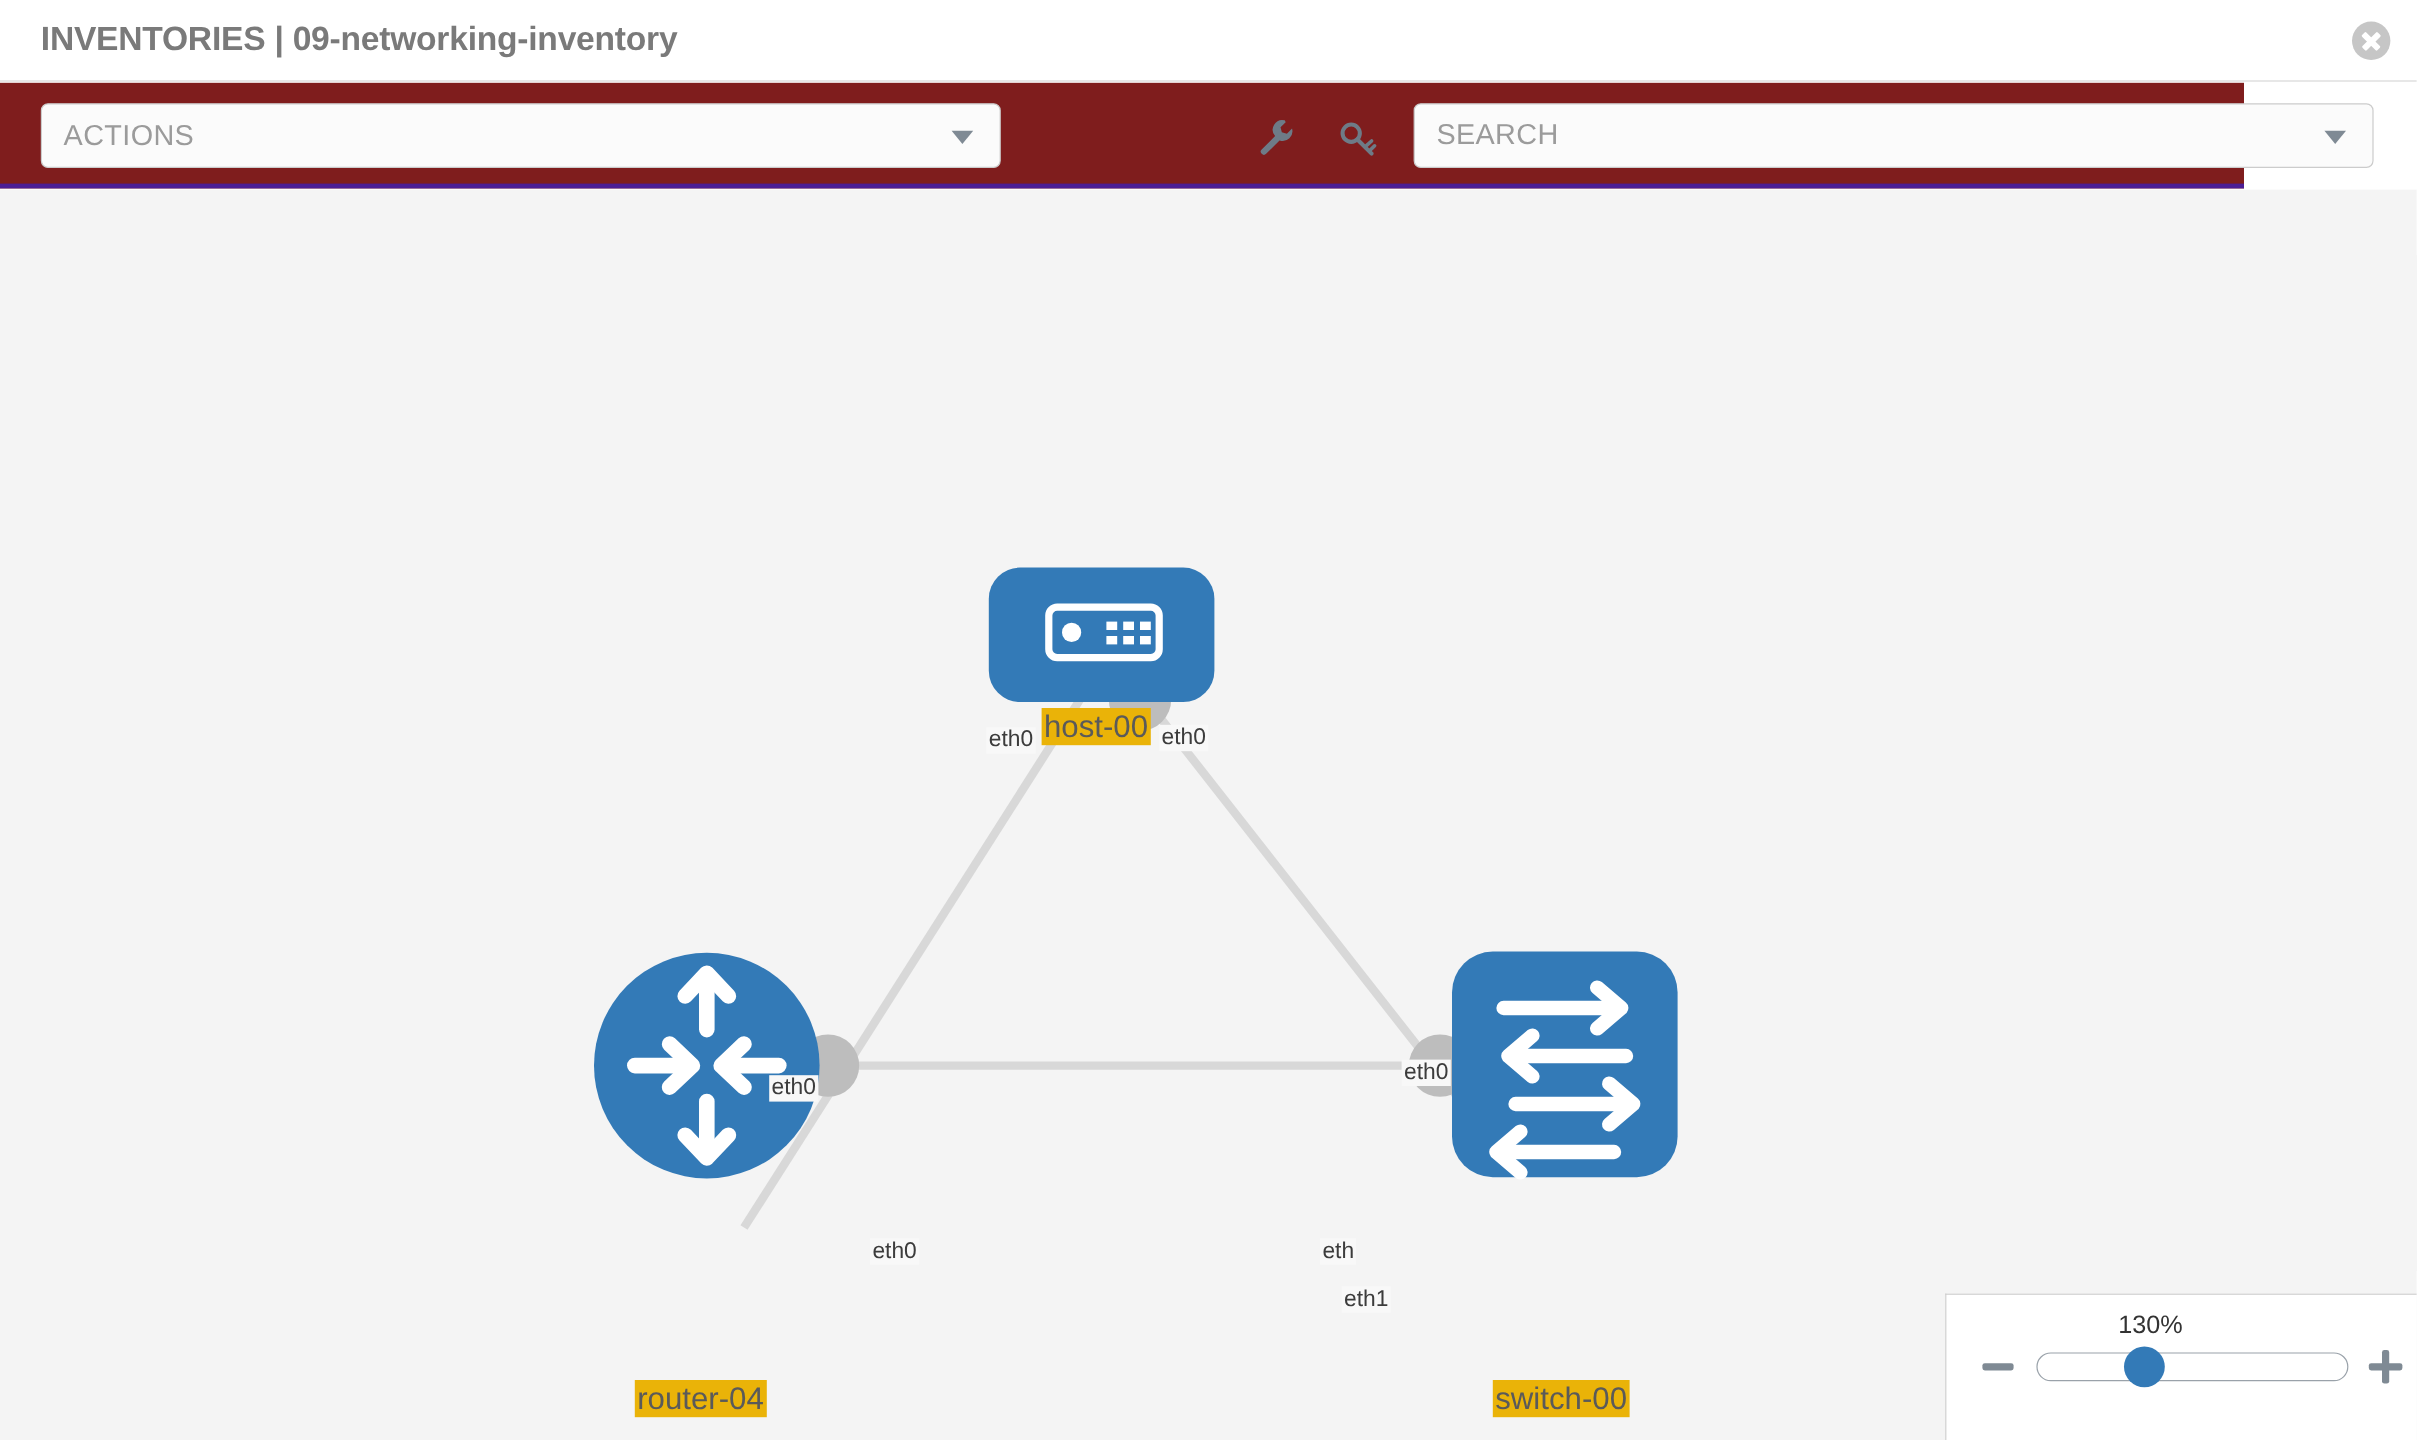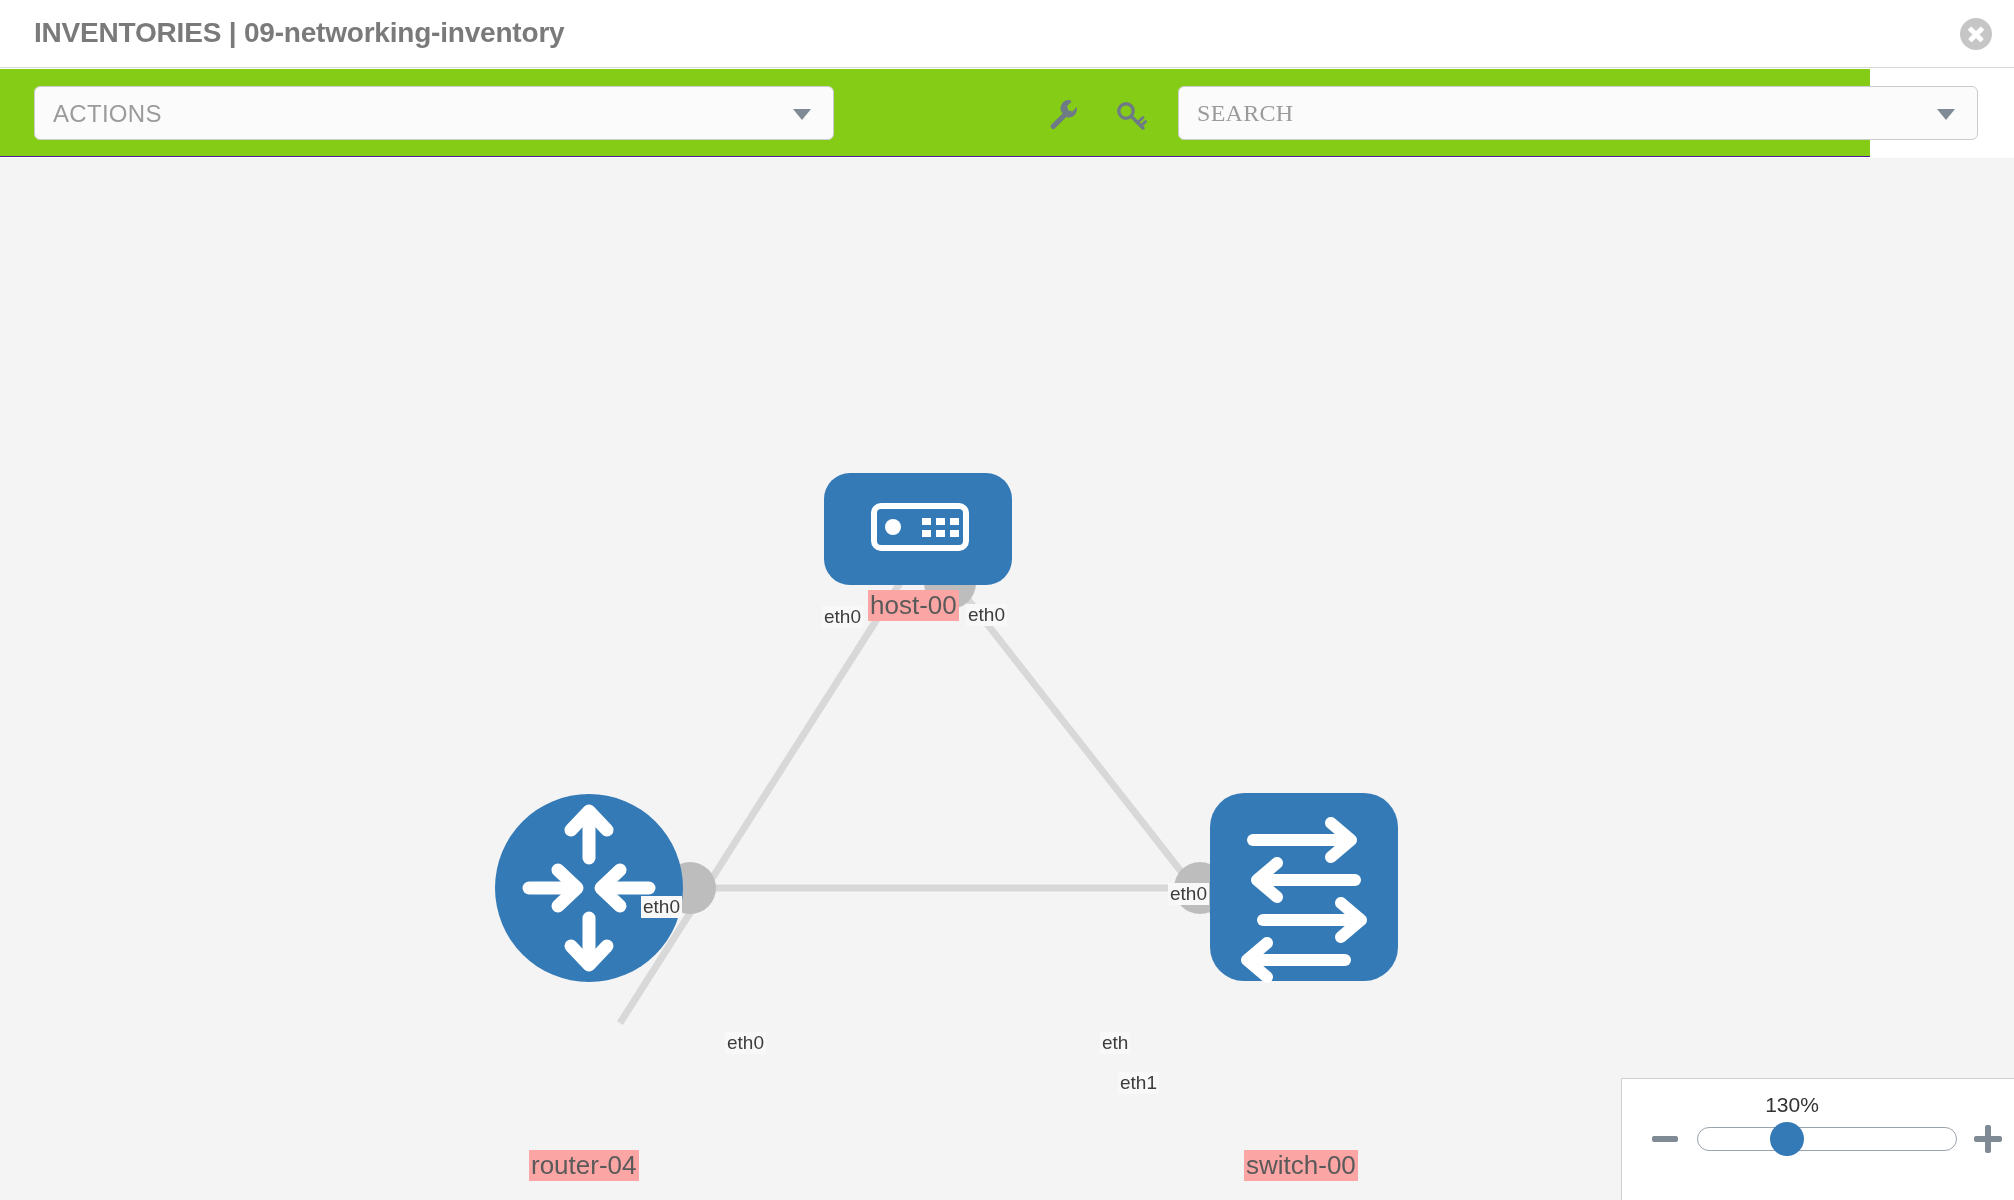--- a/index.html
+++ b/index.html
@@ -30,22 +30,22 @@
   .close-icon::before, .close-icon::after {
     content: ""; position: absolute; left: 7px; top: 14px;
     width: 18px; height: 4.5px; background: #ffffff; border-radius: 1px;
   }
   .close-icon::before { transform: rotate(45deg); }
   .close-icon::after  { transform: rotate(-45deg); }
 
   
   .toolbar {
     position: absolute; left: 0; top: 69px; width: 1870px; height: 88px;
-    background: #84cc16;
-    border-bottom: 1px solid #4c1d95;
+    background: #7f1d1d;
+    border-bottom: 4px solid #4c1d95;
   }
   .actions-select {
     position: absolute; left: 34px; top: 17px;
     width: 800px; height: 54px;
     background: #fbfbfb;
     border: 1px solid #cccccc; border-radius: 6px;
   }
   .actions-label {
     position: absolute; left: 18px; top: 13px;
     font-size: 24px; color: #9b9b9b; letter-spacing: 0.3px;
@@ -65,36 +65,36 @@
 
   .search-box {
     position: absolute; left: 1178px; top: 17px;
     width: 800px; height: 54px;
     background: #fbfbfb;
     border: 1px solid #cccccc; border-radius: 6px;
   }
   .search-input {
     position: absolute; left: 18px; top: 0; width: 720px; height: 52px;
     border: none; outline: none; background: transparent;
-    font-family: Liberation Serif, serif;
+    font-family: Liberation Sans, sans-serif;
     font-size: 24px; color: #9b9b9b; letter-spacing: 0.3px;
   }
   .search-input::placeholder { color: #9b9b9b; opacity: 1; }
 
   
   .canvas {
     position: absolute; left: 0; top: 158px; width: 2014px; height: 1042px;
     background: #f4f4f4; overflow: hidden;
   }
   .topology-svg { position: absolute; left: 0; top: 0; }
 
   .node-label {
     position: absolute;
     font-size: 26px; color: #5a5a5a;
-    background: #fca5a5;
+    background: #eab308;
     white-space: nowrap;
     padding: 0 2px;
   }
   .edge-label {
     position: absolute;
     font-size: 19px; color: #3c3c3c;
     background: #f8f8f8;
     white-space: nowrap;
     padding: 0 2px;
   }

